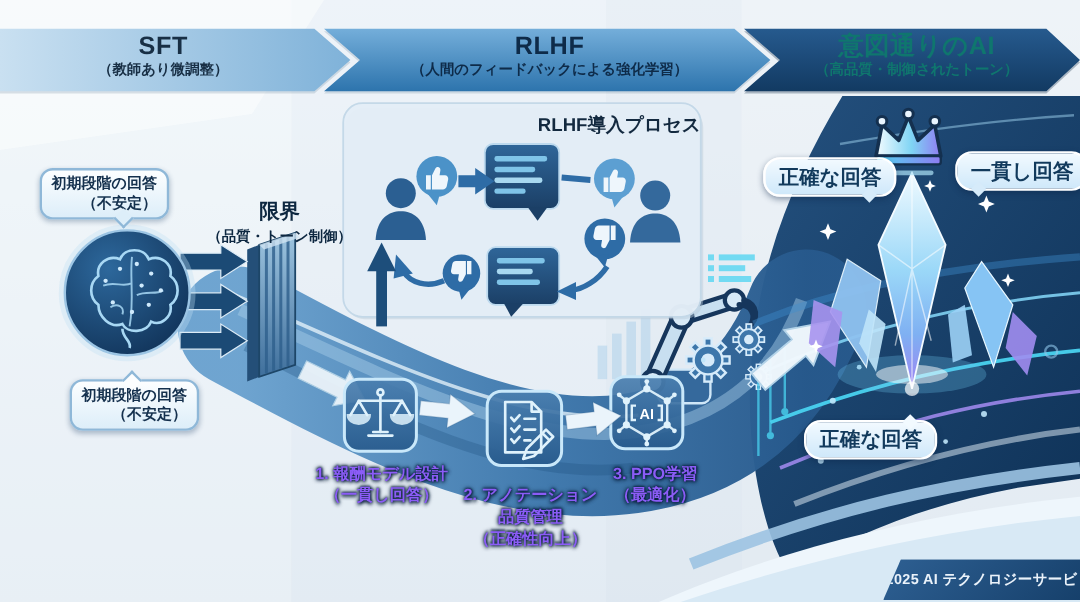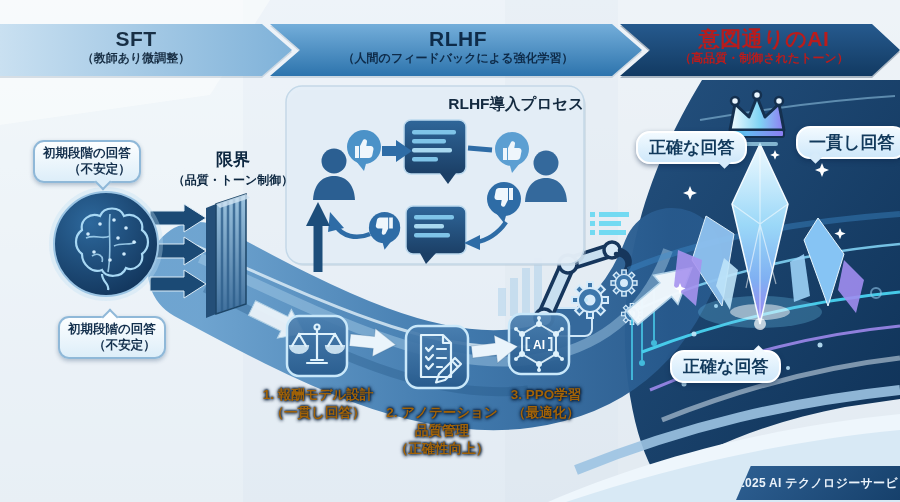--- a/index.html
+++ b/index.html
@@ -6,24 +6,24 @@
   .stage{position:relative;width:900px;height:502px;overflow:hidden;
          font-family:"Liberation Sans","DejaVu Sans",sans-serif;background:#e9eff5;}
   .stage svg.bg{position:absolute;left:0;top:0;}
   .abs{position:absolute;}
   
   .banner-text{position:absolute;top:27px;text-align:center;line-height:1.15;}
   .banner-text .t{display:block;font-size:21px;font-weight:bold;letter-spacing:.5px;}
   .banner-text .s{display:block;font-size:12px;font-weight:bold;margin-top:1px;}
   .bt1{left:8px;width:256px;color:#182f45;}
   .bt2{left:300px;width:316px;color:#0e2b49;}
-  .bt3{left:648px;width:232px;color:#b91c1c;}
+  .bt3{left:648px;width:232px;color:#0f766e;}
   
   .limit{left:166px;top:148px;width:134px;text-align:center;color:#0d2740;}
-  .limit .t{font-size:17px;font-weight:bold;display:block;}
+  .limit .t{font-size:17px;font-weight:bold;display:block;margin-top:17px;}
   .limit .s{font-size:12px;font-weight:bold;display:block;margin-top:1px;}
   .panel-title{left:286px;top:94px;width:298px;text-align:right;
                font-size:15.5px;font-weight:bold;color:#13293f;}
   
   .bubble{position:absolute;background:linear-gradient(#fcfeff,#ddeef9);
           border:2px solid #8fb8d8;border-radius:11px;color:#14304d;
           font-size:12.5px;font-weight:bold;text-align:right;line-height:1.3;
           padding:3px 8px;box-shadow:0 2px 4px rgba(25,60,100,.3);}
   .bubble:after{content:"";position:absolute;width:10px;height:10px;
           background:#ddeef9;transform:rotate(45deg);}
@@ -34,21 +34,21 @@
         border:2px solid #ffffff;border-radius:14px;color:#123a5c;
         font-size:17px;font-weight:bold;padding:3px 11px;white-space:nowrap;
         box-shadow:0 2px 5px rgba(10,35,70,.45);}
   .pill:after{content:"";position:absolute;width:9px;height:9px;background:#d6ebfa;transform:rotate(45deg);}
   .pill-tl:after{bottom:-5px;right:16px;}
   .pill-tr:after{bottom:-5px;left:13px;}
   .pill-br:after{top:-5px;left:16px;background:#f2faff;}
   .pill-bl:after{top:-5px;right:16px;background:#f2faff;}
   
   .step-label{position:absolute;transform:translateX(-50%);text-align:center;
-        color:#a16207;font-size:13.5px;font-weight:bold;line-height:1.32;white-space:nowrap;
+        color:#8b5cf6;font-size:13.5px;font-weight:bold;line-height:1.32;white-space:nowrap;
         text-shadow:0 1px 3px rgba(8,30,58,.95),0 0 4px rgba(8,30,58,.85),0 -1px 2px rgba(8,30,58,.7),1px 0 2px rgba(8,30,58,.7);}
   
   .footer{position:absolute;left:736px;top:466px;width:164px;height:34px;
         background:linear-gradient(135deg,#2e6093,#16406b);
         clip-path:polygon(9% 0,100% 0,100% 100%,0 100%);
         color:#eaf2fa;font-size:12px;font-weight:bold;text-align:center;line-height:34px;letter-spacing:.3px;}
 </style>
 </head>
 <body>
 

